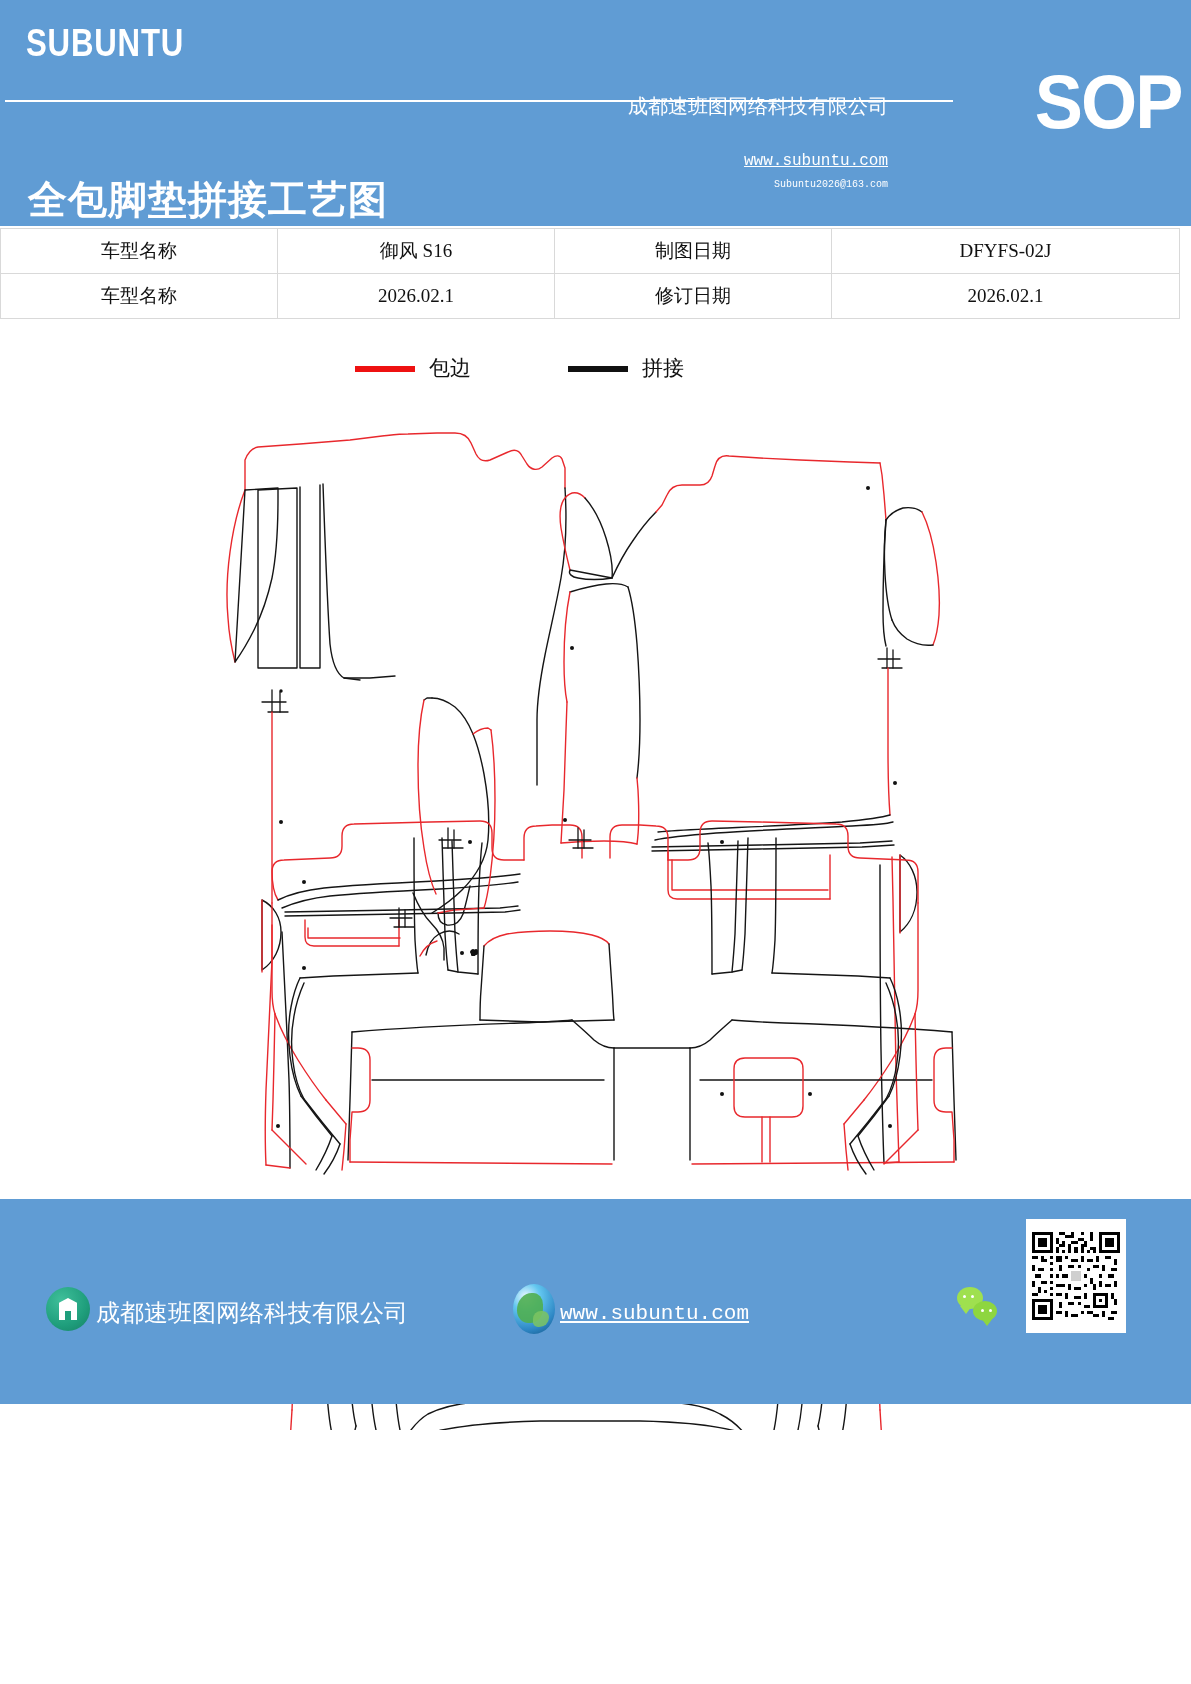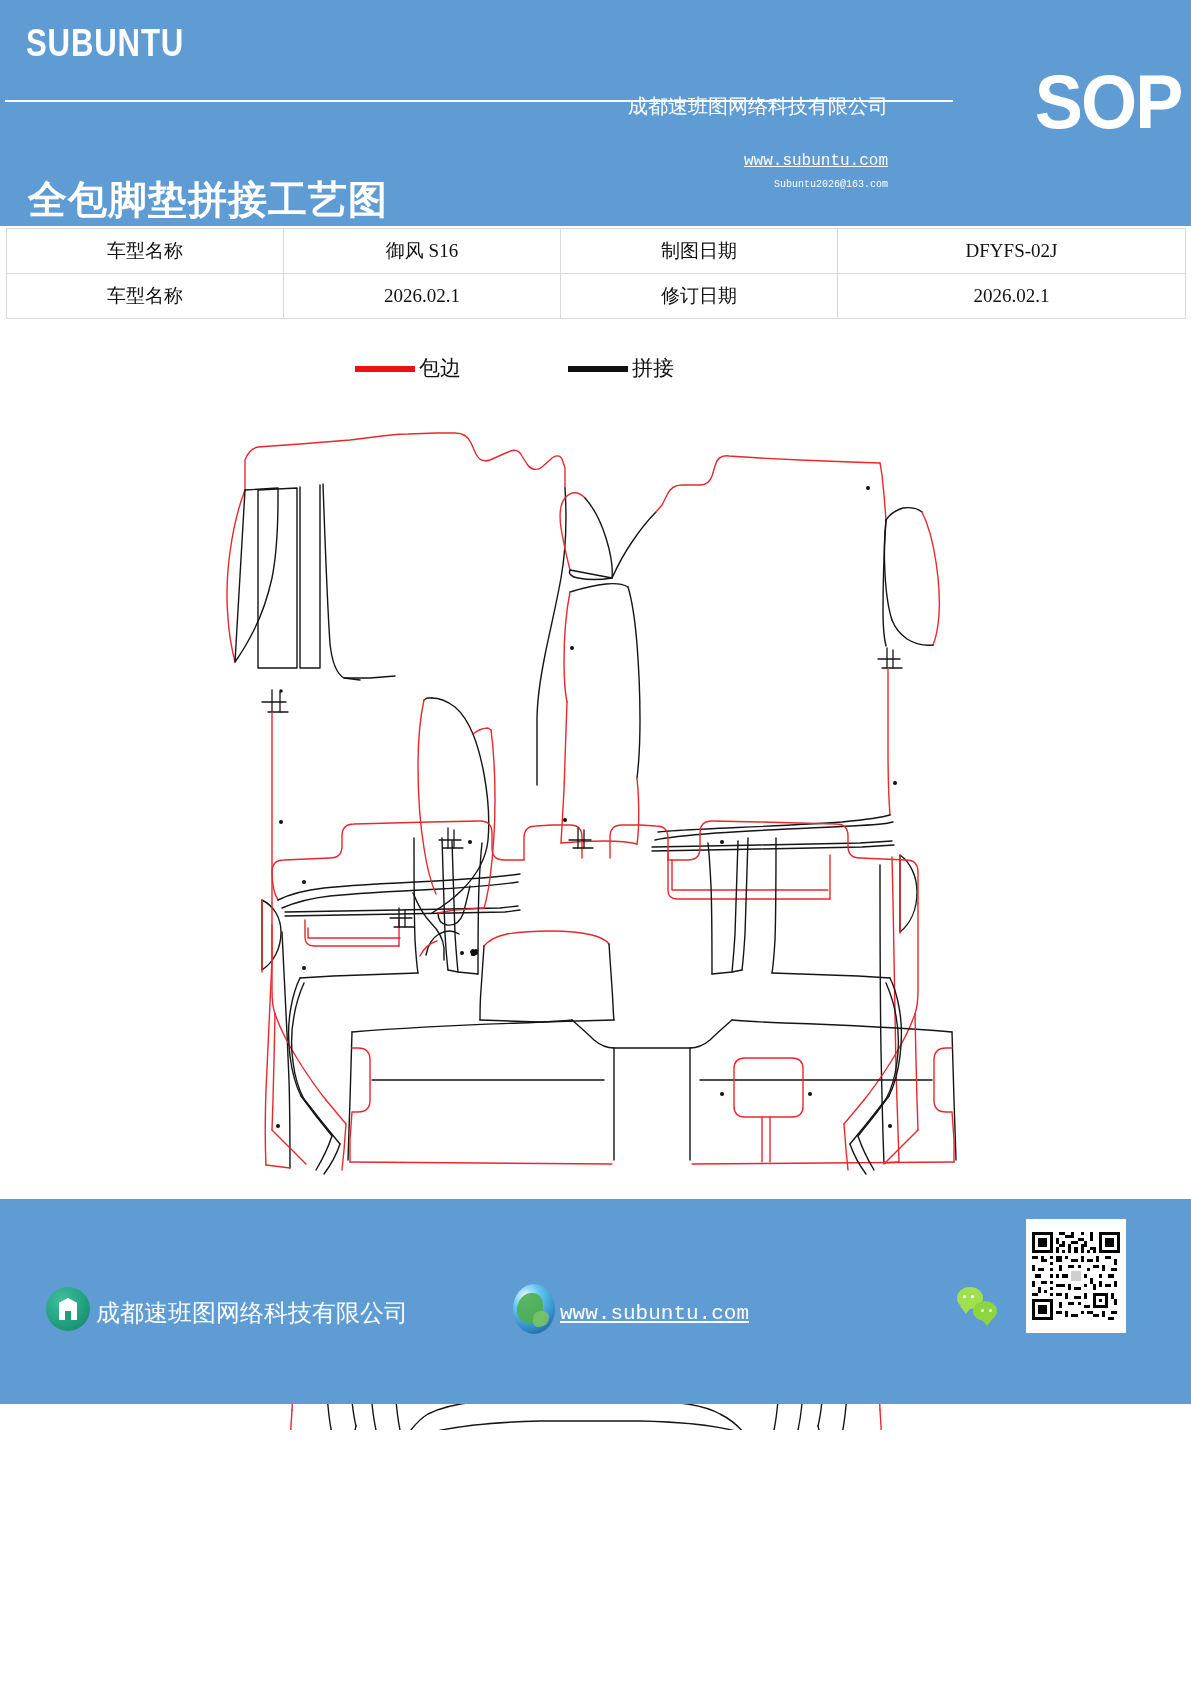--- a/index.html
+++ b/index.html
@@ -83,21 +83,21 @@
     right: 303px; top: 179px;
     font-size: 10px;
     color: #ffffff;
     white-space: nowrap;
     font-family: "Liberation Mono", "DejaVu Sans Mono", monospace;
   }
 
   
   .info-table {
     position: absolute;
-    left: 6px; top: 228px;
+    left: 0; top: 228px;
     width: 1179px;
     border-collapse: collapse;
     table-layout: fixed;
   }
   .info-table td {
     border: 1px solid #d9d9d9;
     height: 45px;
     text-align: center;
     vertical-align: middle;
     font-size: 19px;
@@ -112,21 +112,21 @@
   .legend {
     position: absolute;
     left: 0; top: 358px;
     width: 1191px;
     height: 34px;
   }
   .legend-item {
     position: absolute;
     display: flex;
     align-items: center;
-    gap: 4px;
+    gap: 14px;
   }
   .legend-item.one { left: 355px; top: 0; }
   .legend-item.two { left: 568px; top: 0; }
   .swatch {
     width: 60px; height: 6px;
     display: block;
   }
   .legend-label {
     font-size: 21px;
     color: #111111;

